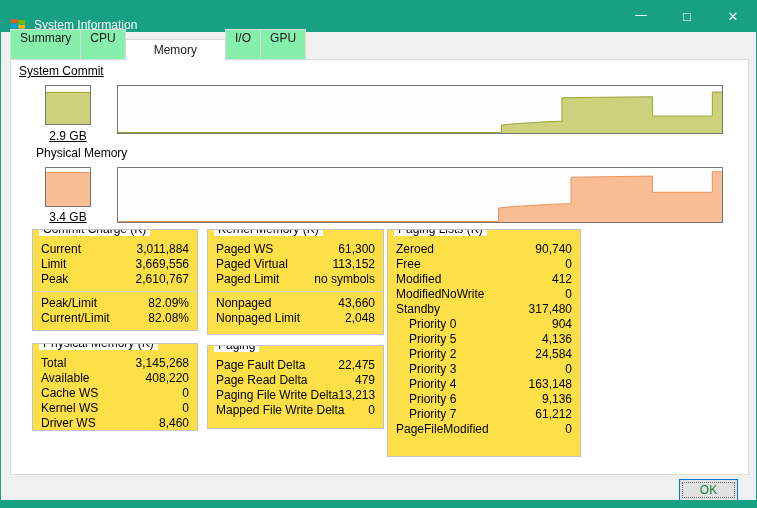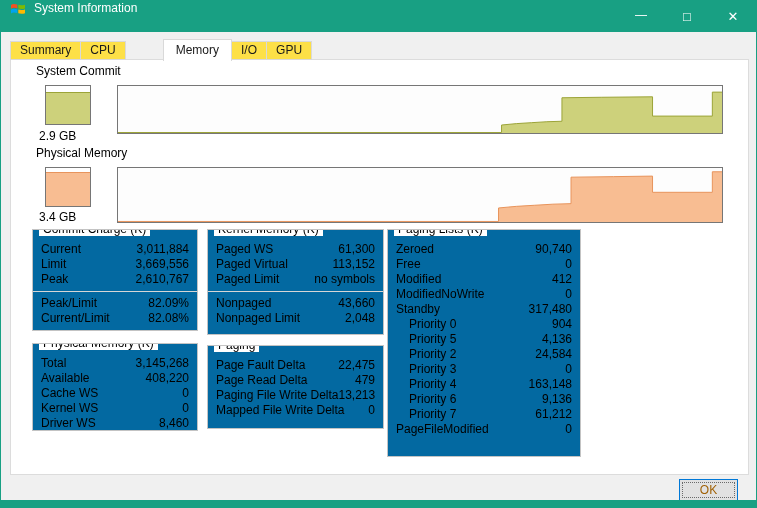--- a/index.html
+++ b/index.html
@@ -1,57 +1,57 @@
 <!DOCTYPE html>
 <html style="--titlebar: #18a083; --accent-blue: #0078d7; --graph-border: #767676; --group-border: #c3c3c3; --dialog-bg: #f0f0f0;"><head>
 <meta charset="utf-8">
 <style>
   html,body{margin:0;padding:0;background:#9a9a9a;font-family:"Liberation Sans","DejaVu Sans",sans-serif;}
   .window{position:relative;width:757px;height:508px;box-sizing:border-box;background:var(--dialog-bg,#f0f0f0);border:1px solid var(--titlebar,#18a083);overflow:hidden;}
   
-  .titlebar{position:absolute;left:0;top:0;right:0;height:31px;background:var(--titlebar,#18a083);display:flex;align-items:flex-start;color:#fff;}
+  .titlebar{position:absolute;left:0;top:0;right:0;height:31px;background:var(--titlebar,#18a083);display:flex;align-items:flex-end;color:#fff;}
   .app-icon{width:16px;height:16px;margin-left:9px;display:flex;align-items:center;}
   .title-text{font-size:12px;margin-left:8px;white-space:nowrap;}
   .win-controls{margin-left:auto;display:flex;height:31px;}
   .winbtn{width:46px;height:31px;display:flex;align-items:center;justify-content:center;font-size:13px;color:#fff;cursor:default;user-select:none;}
   .winbtn.min span{position:relative;top:-2px;font-size:12px;}
   
   .tab-strip{position:absolute;left:9px;top:37px;height:22px;display:flex;align-items:flex-end;z-index:3;}
-  .tab{box-sizing:border-box;height:19px;line-height:17px;padding:0 9px;font-size:12px;background:#fde047;border:1px solid #d9d9d9;margin-right:-1px;color:#1a1a1a;}
-  .tab.active{position:relative;z-index:5;height:22px;line-height:20px;padding:0 12px;background:#fff;border-bottom:none;margin-bottom:-1px;margin-left:38px;}
+  .tab{box-sizing:border-box;height:31px;line-height:17px;padding:0 9px;font-size:12px;background:#86efac;border:1px solid #d9d9d9;margin-right:-1px;color:#1a1a1a;}
+  .tab.active{position:relative;z-index:5;height:22px;line-height:20px;padding:0 28px;background:#fff;border-bottom:none;margin-bottom:-1px;}
   
   .tab-page{position:absolute;left:9px;top:58px;width:739px;height:416px;box-sizing:border-box;background:#fff;border:1px solid #dcdcdc;z-index:1;}
   .page-label{position:absolute;font-size:12px;color:#000;}
-  #commit-label{left:25px;top:4px;}
+  #commit-label{left:8px;top:4px;text-decoration:underline;}
   #phys-label{left:25px;top:86px;}
   .gauge-bar{position:absolute;width:46px;height:40px;box-sizing:border-box;border:1px solid var(--graph-border,#767676);background:#fff;overflow:hidden;}
   #commit-bar{left:34px;top:25px;}
   #phys-bar{left:34px;top:107px;}
   .gauge-fill{position:absolute;left:0;right:0;bottom:0;}
-  .gauge-value{position:absolute;width:58px;text-align:left;font-size:12px;}
+  .gauge-value{position:absolute;width:58px;text-align:center;font-size:12px;text-decoration:underline;}
   #commit-value{left:28px;top:69px;}
   #phys-value{left:28px;top:150px;}
   svg.history{position:absolute;box-sizing:border-box;border:1px solid var(--graph-border,#767676);background:#fdfdfd;display:block;}
   #commit-history{left:106px;top:25px;width:606px;height:49px;}
   #phys-history{left:106px;top:107px;width:606px;height:56px;}
   
-  .panel{position:absolute;box-sizing:border-box;border:1px solid var(--group-border,#c3c3c3);background:#0369a1;padding:12px 8px 4px 8px;overflow:hidden;}
+  .panel{position:absolute;box-sizing:border-box;border:1px solid var(--group-border,#c3c3c3);background:#fde047;padding:12px 8px 4px 8px;overflow:hidden;}
   .panel-title{position:absolute;top:-8px;left:6px;background:#fff;padding:0 4px;font-size:12px;color:#000;white-space:nowrap;}
   #panel-commit{left:21px;top:169px;width:166px;height:102px;}
   #panel-physmem{left:21px;top:283px;width:166px;height:88px;}
   #panel-kernel{left:196px;top:169px;width:177px;height:106px;}
   #panel-paging{left:196px;top:285px;width:177px;height:84px;}
   #panel-paginglists{left:376px;top:169px;width:194px;height:228px;}
   .row{display:flex;justify-content:space-between;font-size:12px;line-height:15px;color:#000;}
   .row .lbl{white-space:nowrap;}
   .row .val{white-space:nowrap;text-align:right;}
   .row.indent .lbl{padding-left:13px;}
   .sep{border-top:1px solid #d6d6d6;margin:4px -8px;}
   
-  .ok-btn{position:absolute;left:678px;top:478px;width:59px;height:22px;box-sizing:border-box;background:#e1e1e1;border:1px solid var(--accent-blue,#0078d7);font-size:12px;font-family:"Liberation Sans","DejaVu Sans",sans-serif;color:#a16207;outline:1px dotted #6a6a6a;outline-offset:-4px;}
+  .ok-btn{position:absolute;left:678px;top:478px;width:59px;height:22px;box-sizing:border-box;background:#e1e1e1;border:1px solid var(--accent-blue,#0078d7);font-size:12px;font-family:"Liberation Sans","DejaVu Sans",sans-serif;color:#15803d;outline:1px dotted #6a6a6a;outline-offset:-4px;}
   
   .bottom-strip{position:absolute;left:0;right:0;bottom:0;height:7px;background:var(--titlebar,#18a083);}
 </style>
 </head>
 <body>
 
 <div class="window">
 
   <div class="titlebar">
     <span class="app-icon">

